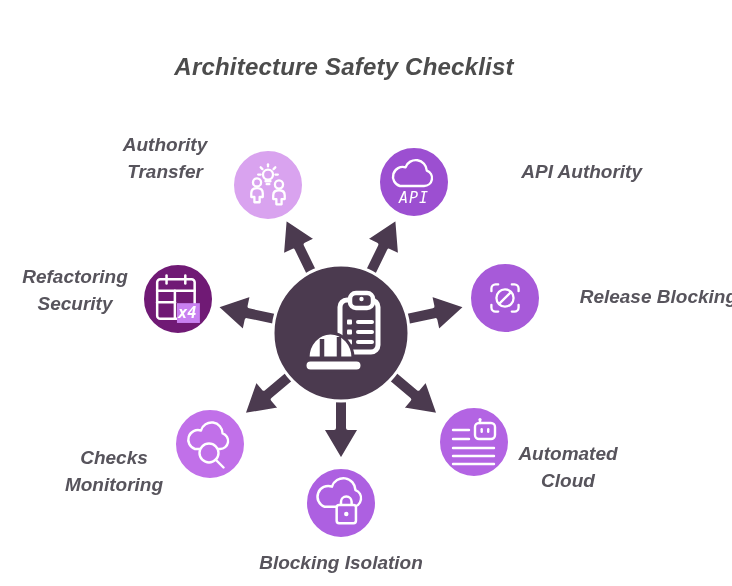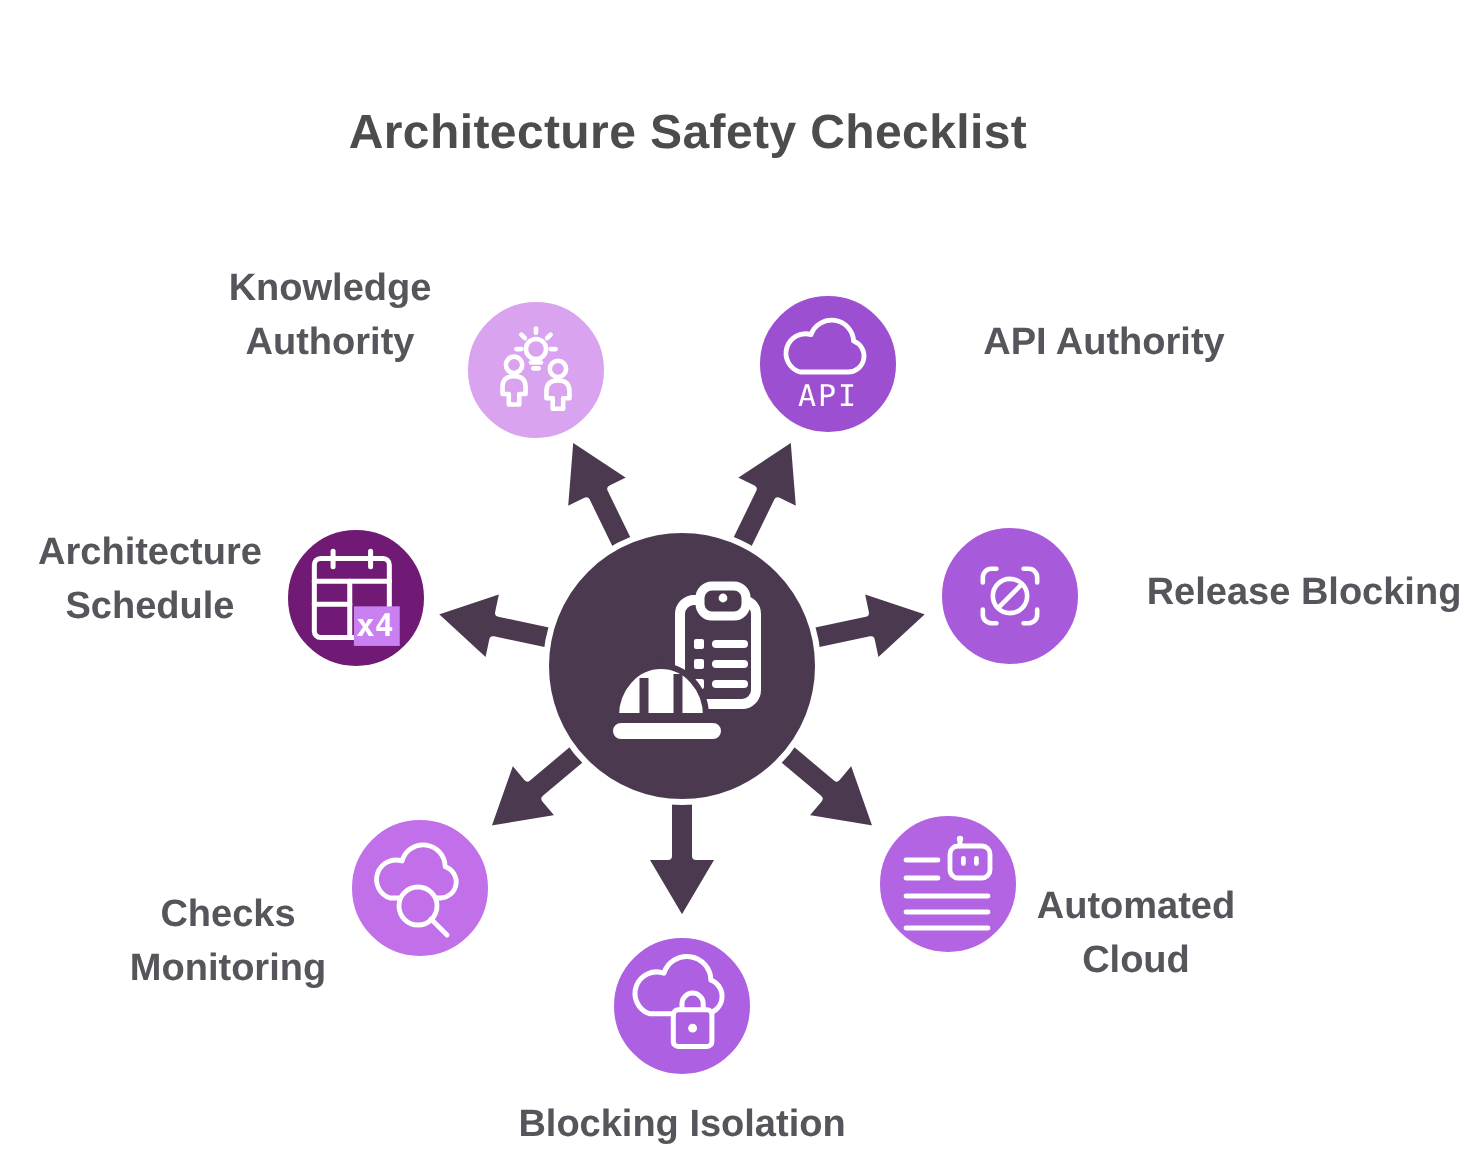--- a/index.html
+++ b/index.html
@@ -1,28 +1,28 @@
 <!DOCTYPE html>
 <html><head>
 <meta charset="utf-8">
 <style>
   html,body{margin:0;padding:0;background:#fff;}
   #canvas{
     position:relative;width:732px;height:586px;overflow:hidden;
-    font-family:"Liberation Sans",sans-serif;background:#fff;
+    font-family:"Liberation Sans",sans-serif;background:#fff;font-style:italic;
   }
   .title{
     position:absolute;left:0;top:53px;width:688px;text-align:center;
     font-size:24px;font-weight:700;color:#4c4c4c;letter-spacing:.2px;
   }
   .lbl{
     position:absolute;font-size:19px;line-height:27px;font-weight:700;
     color:#57545c;text-align:center;
   }
-  .lbl.left{text-align:center;}
+  .lbl.left{text-align:right;}
   .circle{
     position:absolute;width:68px;height:68px;border:3px solid #fff;
     border-radius:50%;display:flex;align-items:center;justify-content:center;
     box-sizing:content-box;
   }
   .hub-svg{position:absolute;left:201px;top:193px;}
 </style>
 </head>
 <body>
 
@@ -77,21 +77,21 @@
         <line x1="29" y1="12" x2="31.4" y2="12"></line>
         <line x1="16.7" y1="6.8" x2="15" y2="5.1"></line>
         <line x1="27.3" y1="6.8" x2="29" y2="5.1"></line>
         <circle cx="11.5" cy="19.5" r="3.9"></circle>
         <path d="M 6,33.5 V 30 Q 6,25 11.5,25 Q 17,25 17,30 V 33.5 H 14 V 38.5 H 9 V 33.5 Z"></path>
         <circle cx="32.5" cy="21.5" r="3.9"></circle>
         <path d="M 27,35.5 V 32 Q 27,27 32.5,27 Q 38,27 38,32 V 35.5 H 35 V 40.5 H 30 V 35.5 Z"></path>
       </g>
     </svg>
   </span>
-  <div class="lbl" style="left:90px;top:131px;width:150px">Knowledge Authority</div>
+  <div class="lbl" style="left:90px;top:131px;width:150px">Authority Transfer</div>
 
   <span class="circle" style="left: 377px; top: 145px; background: rgb(156, 79, 209); color: #fef9c3;">
     <svg width="48" height="54" viewBox="0 0 48 54">
       <g fill="none" stroke="#fff" stroke-width="2.4" stroke-linecap="round" stroke-linejoin="round">
         <path d="M 10,31 H 34 A 8,8 0 0 0 36.8,15.5 A 11,11 0 0 0 15.5,12.3 A 9.2,9.2 0 0 0 10,31 Z"></path>
       </g>
       <text x="24" y="48" text-anchor="middle" fill="#fff" stroke="none" font-family="DejaVu Sans Mono, monospace" font-size="15" letter-spacing="1">API</text>
     </svg>
   </span>
   <div class="lbl left" style="left:462px;top:158px;width:180px">API Authority</div>
@@ -158,15 +158,15 @@
         <line x1="11" y1="1.5" x2="11" y2="9"></line>
         <line x1="29" y1="1.5" x2="29" y2="9"></line>
         <line x1="2" y1="16" x2="38" y2="16"></line>
         <line x1="19" y1="16" x2="19" y2="43"></line>
         <line x1="2" y1="27" x2="19" y2="27"></line>
       </g>
       <rect x="21" y="28" width="22" height="19" fill="currentColor"></rect>
       <text x="31" y="42" text-anchor="middle" fill="#fff" font-family="DejaVu Sans Mono, monospace" font-size="15" font-weight="bold">x4</text>
     </svg>
   </span>
-  <div class="lbl" style="left:5px;top:263px;width:140px">Architecture Schedule</div>
+  <div class="lbl" style="left:5px;top:263px;width:140px">Refactoring Security</div>
 
 </div>
 
 </body></html>

